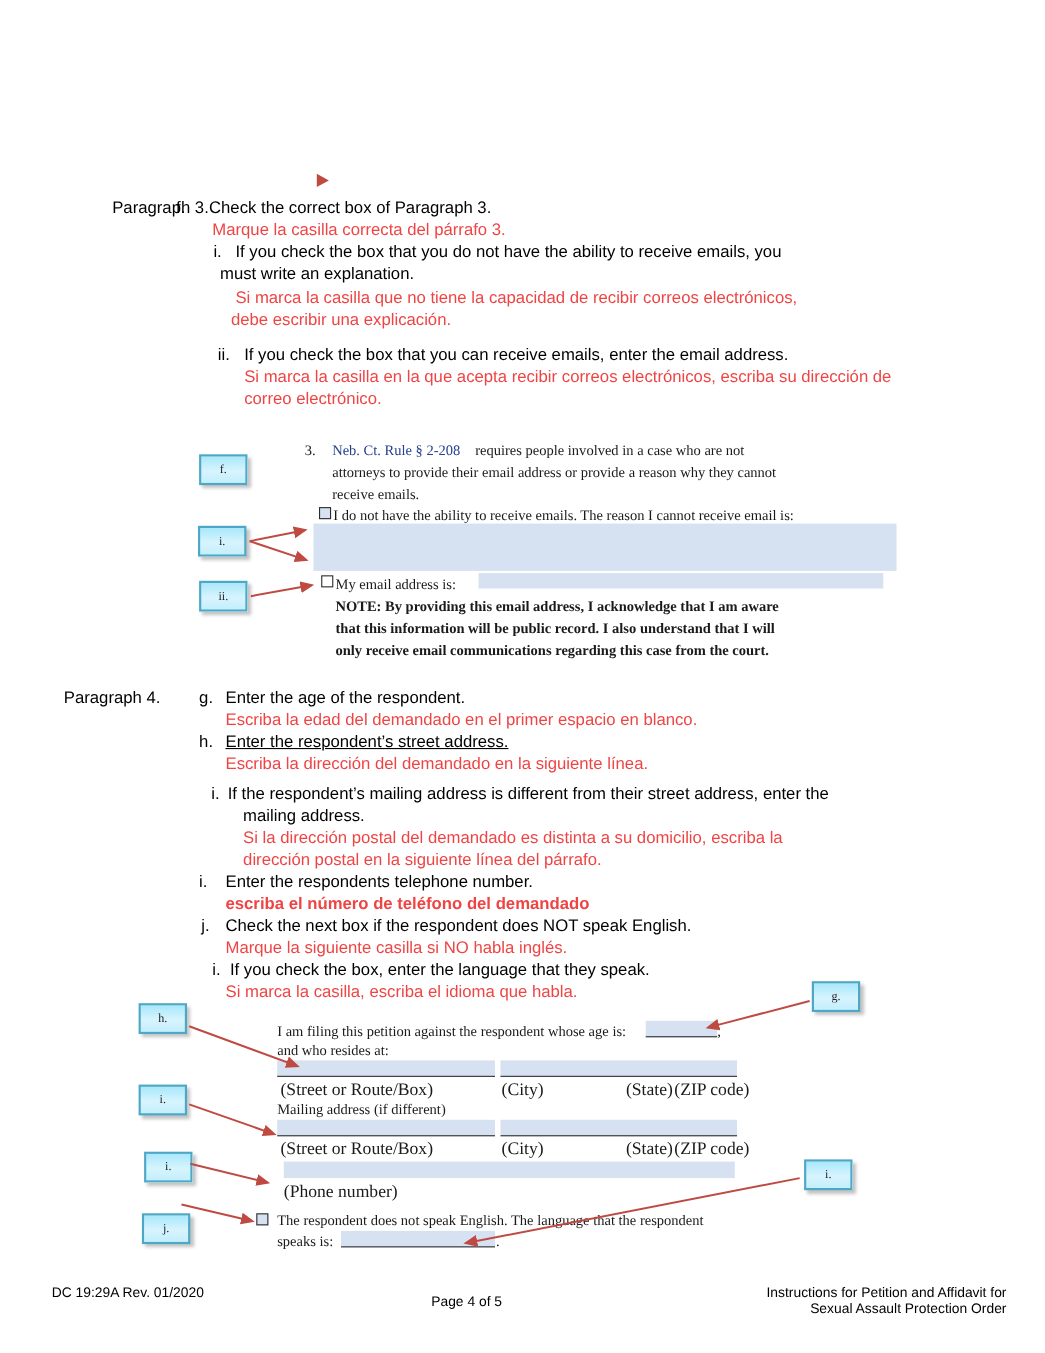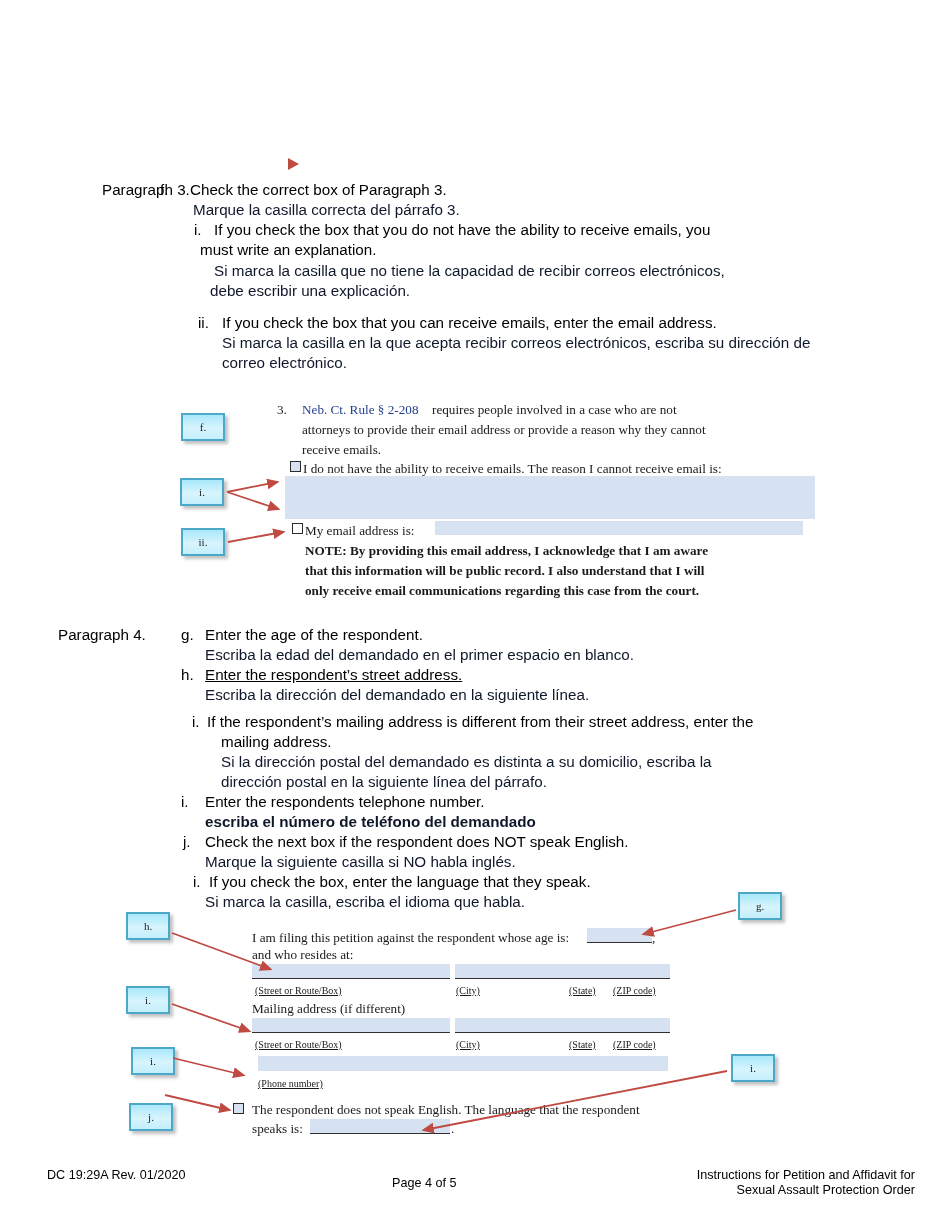--- a/index.html
+++ b/index.html
@@ -27,34 +27,34 @@
 
   
   .instr {
     position: absolute;
     font-family: "Liberation Sans", sans-serif;
     font-size: 15.2px;
     line-height: 19.4px;
     white-space: pre;
     color: #000000;
   }
-  .instr.es { color: #0f172a; text-align: center; }
+  .instr.es { color: #ef4444; text-align: center; }
 
   
   .formtext {
     position: absolute;
     font-family: "Liberation Serif", serif;
     font-size: 13.2px;
     line-height: 20px;
     color: #1a1a1a;
     white-space: pre;
   }
   .formtext.blue { color: #25418f; }
   .formtext.bold { font-weight: bold; }
-  .formtext.small { font-size: 10px; text-decoration: underline; }
+  .formtext.small { font-size: 16px; }
   .formtext.num { font-weight: normal; }
 
   
   .field {
     position: absolute;
     background: #d6e1f1;
   }
   .field.underline { border-bottom: 1px solid #31302f; }
 
   

